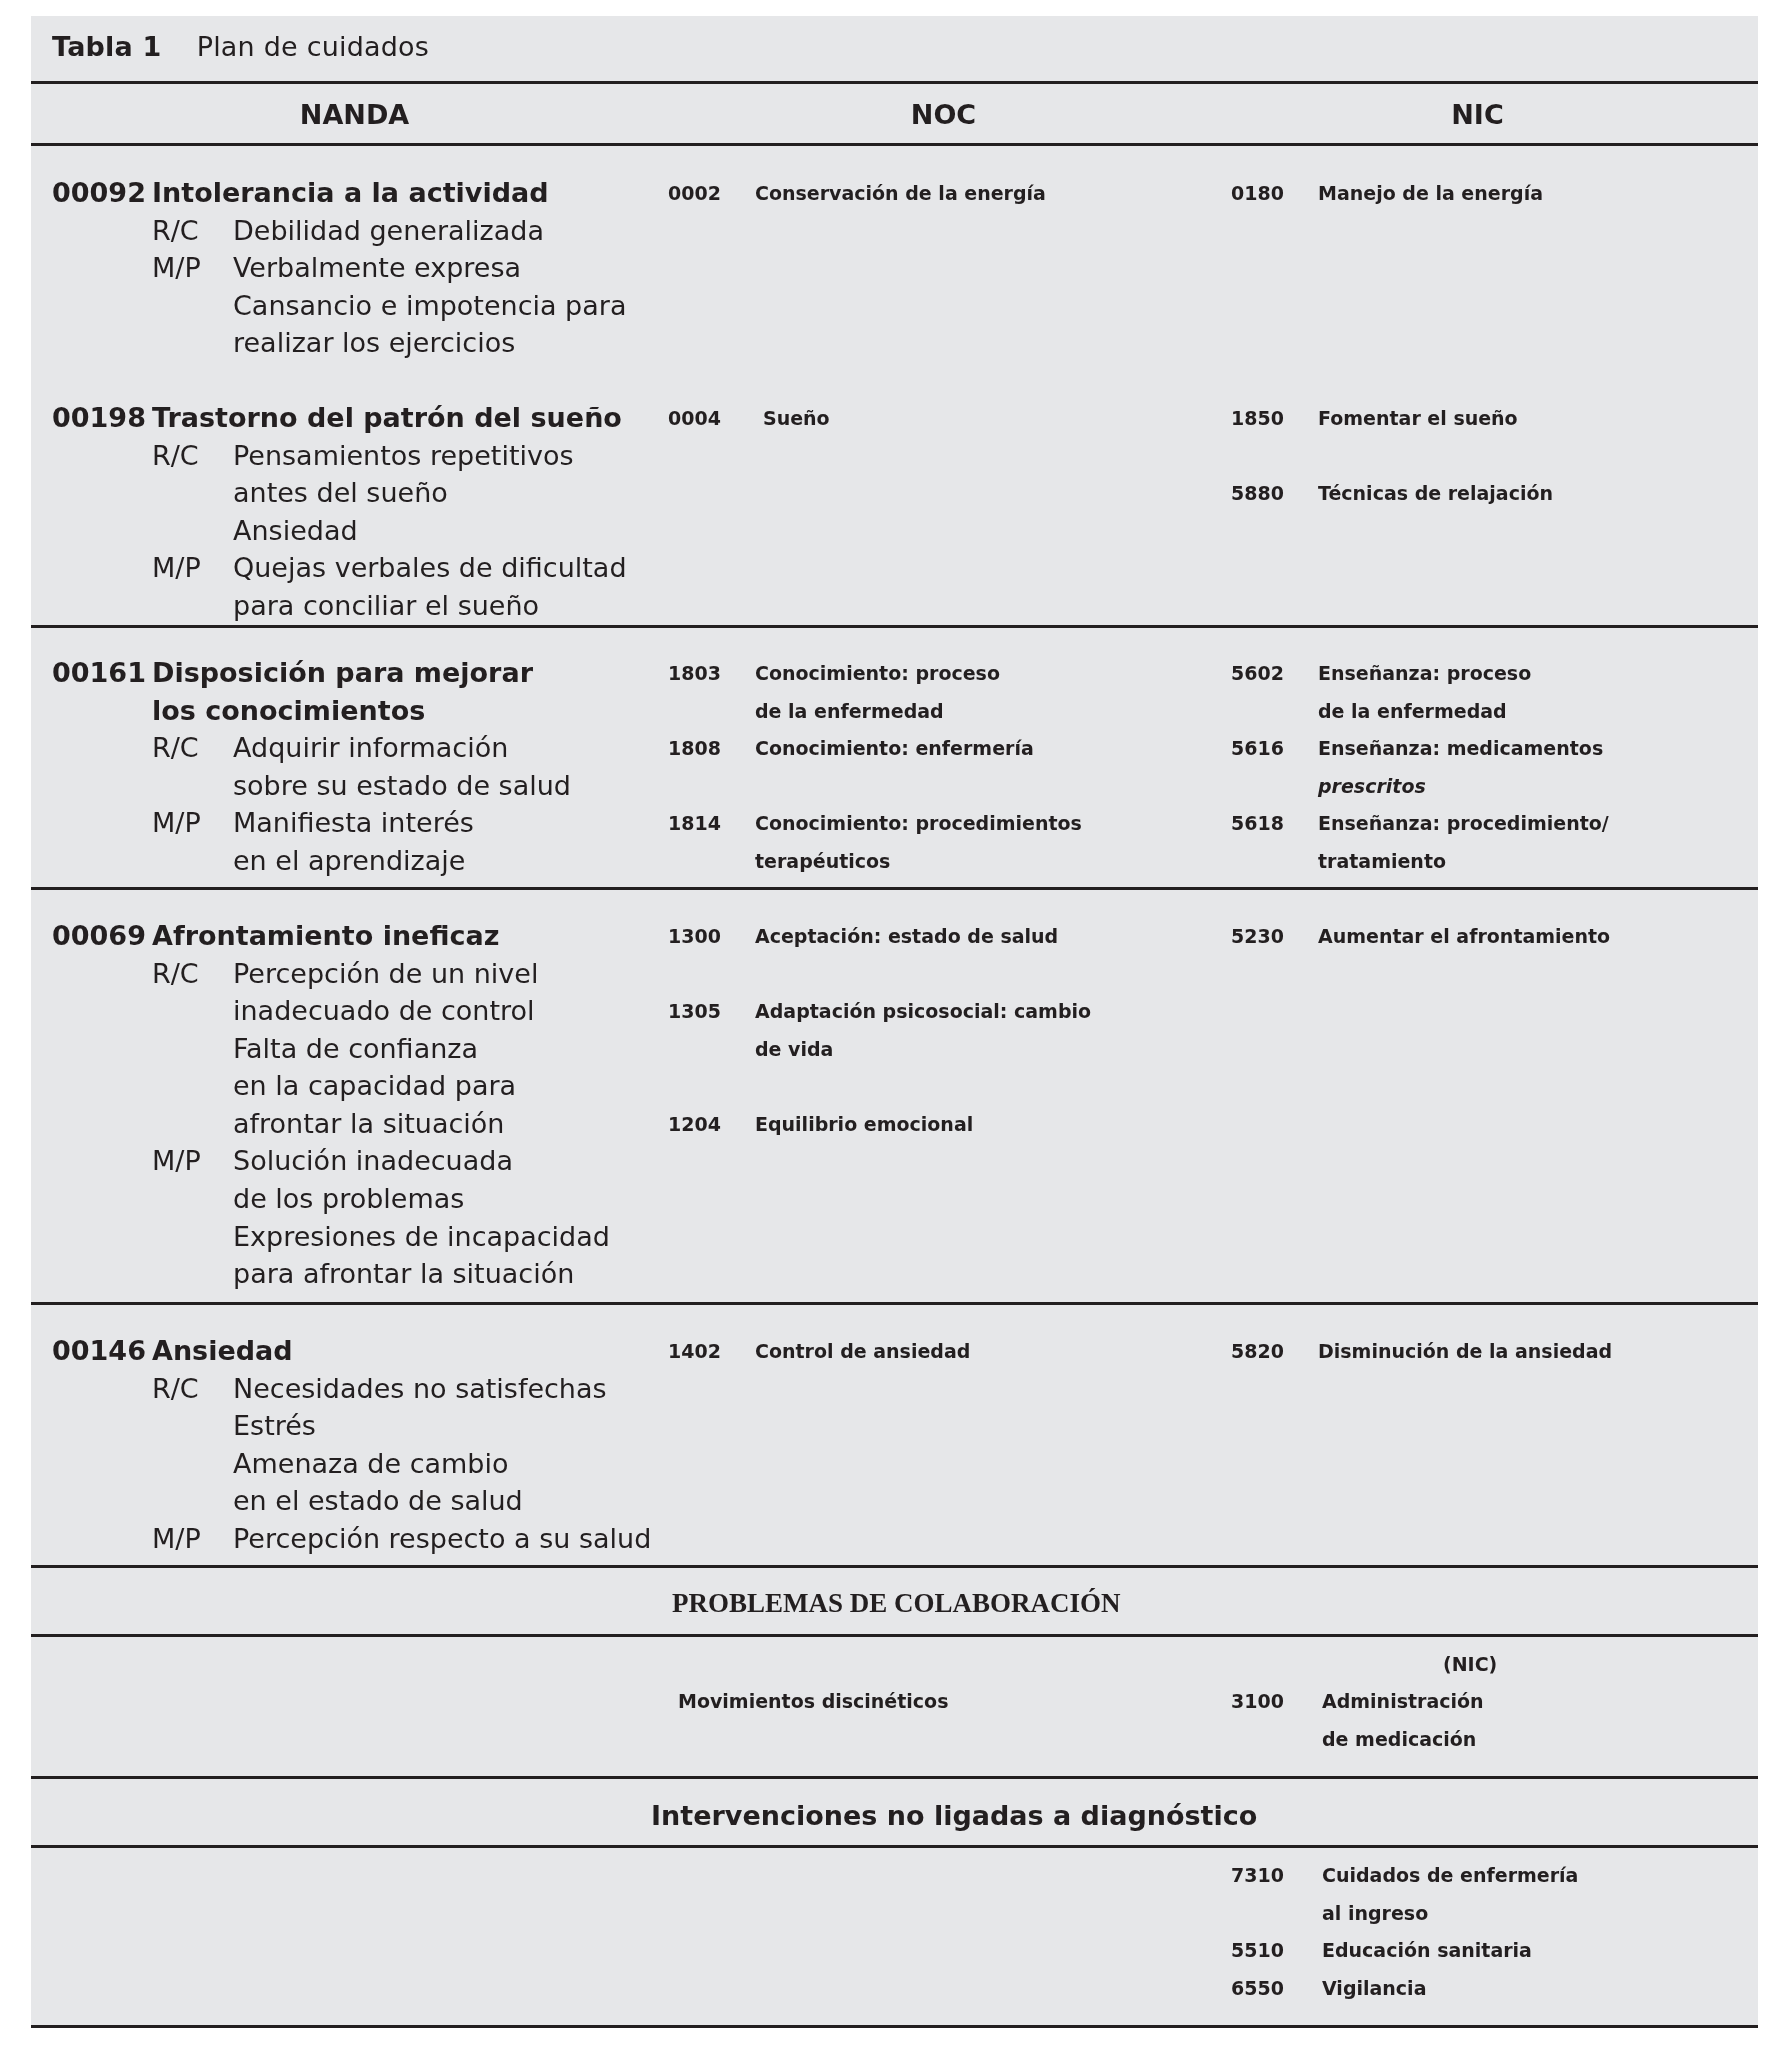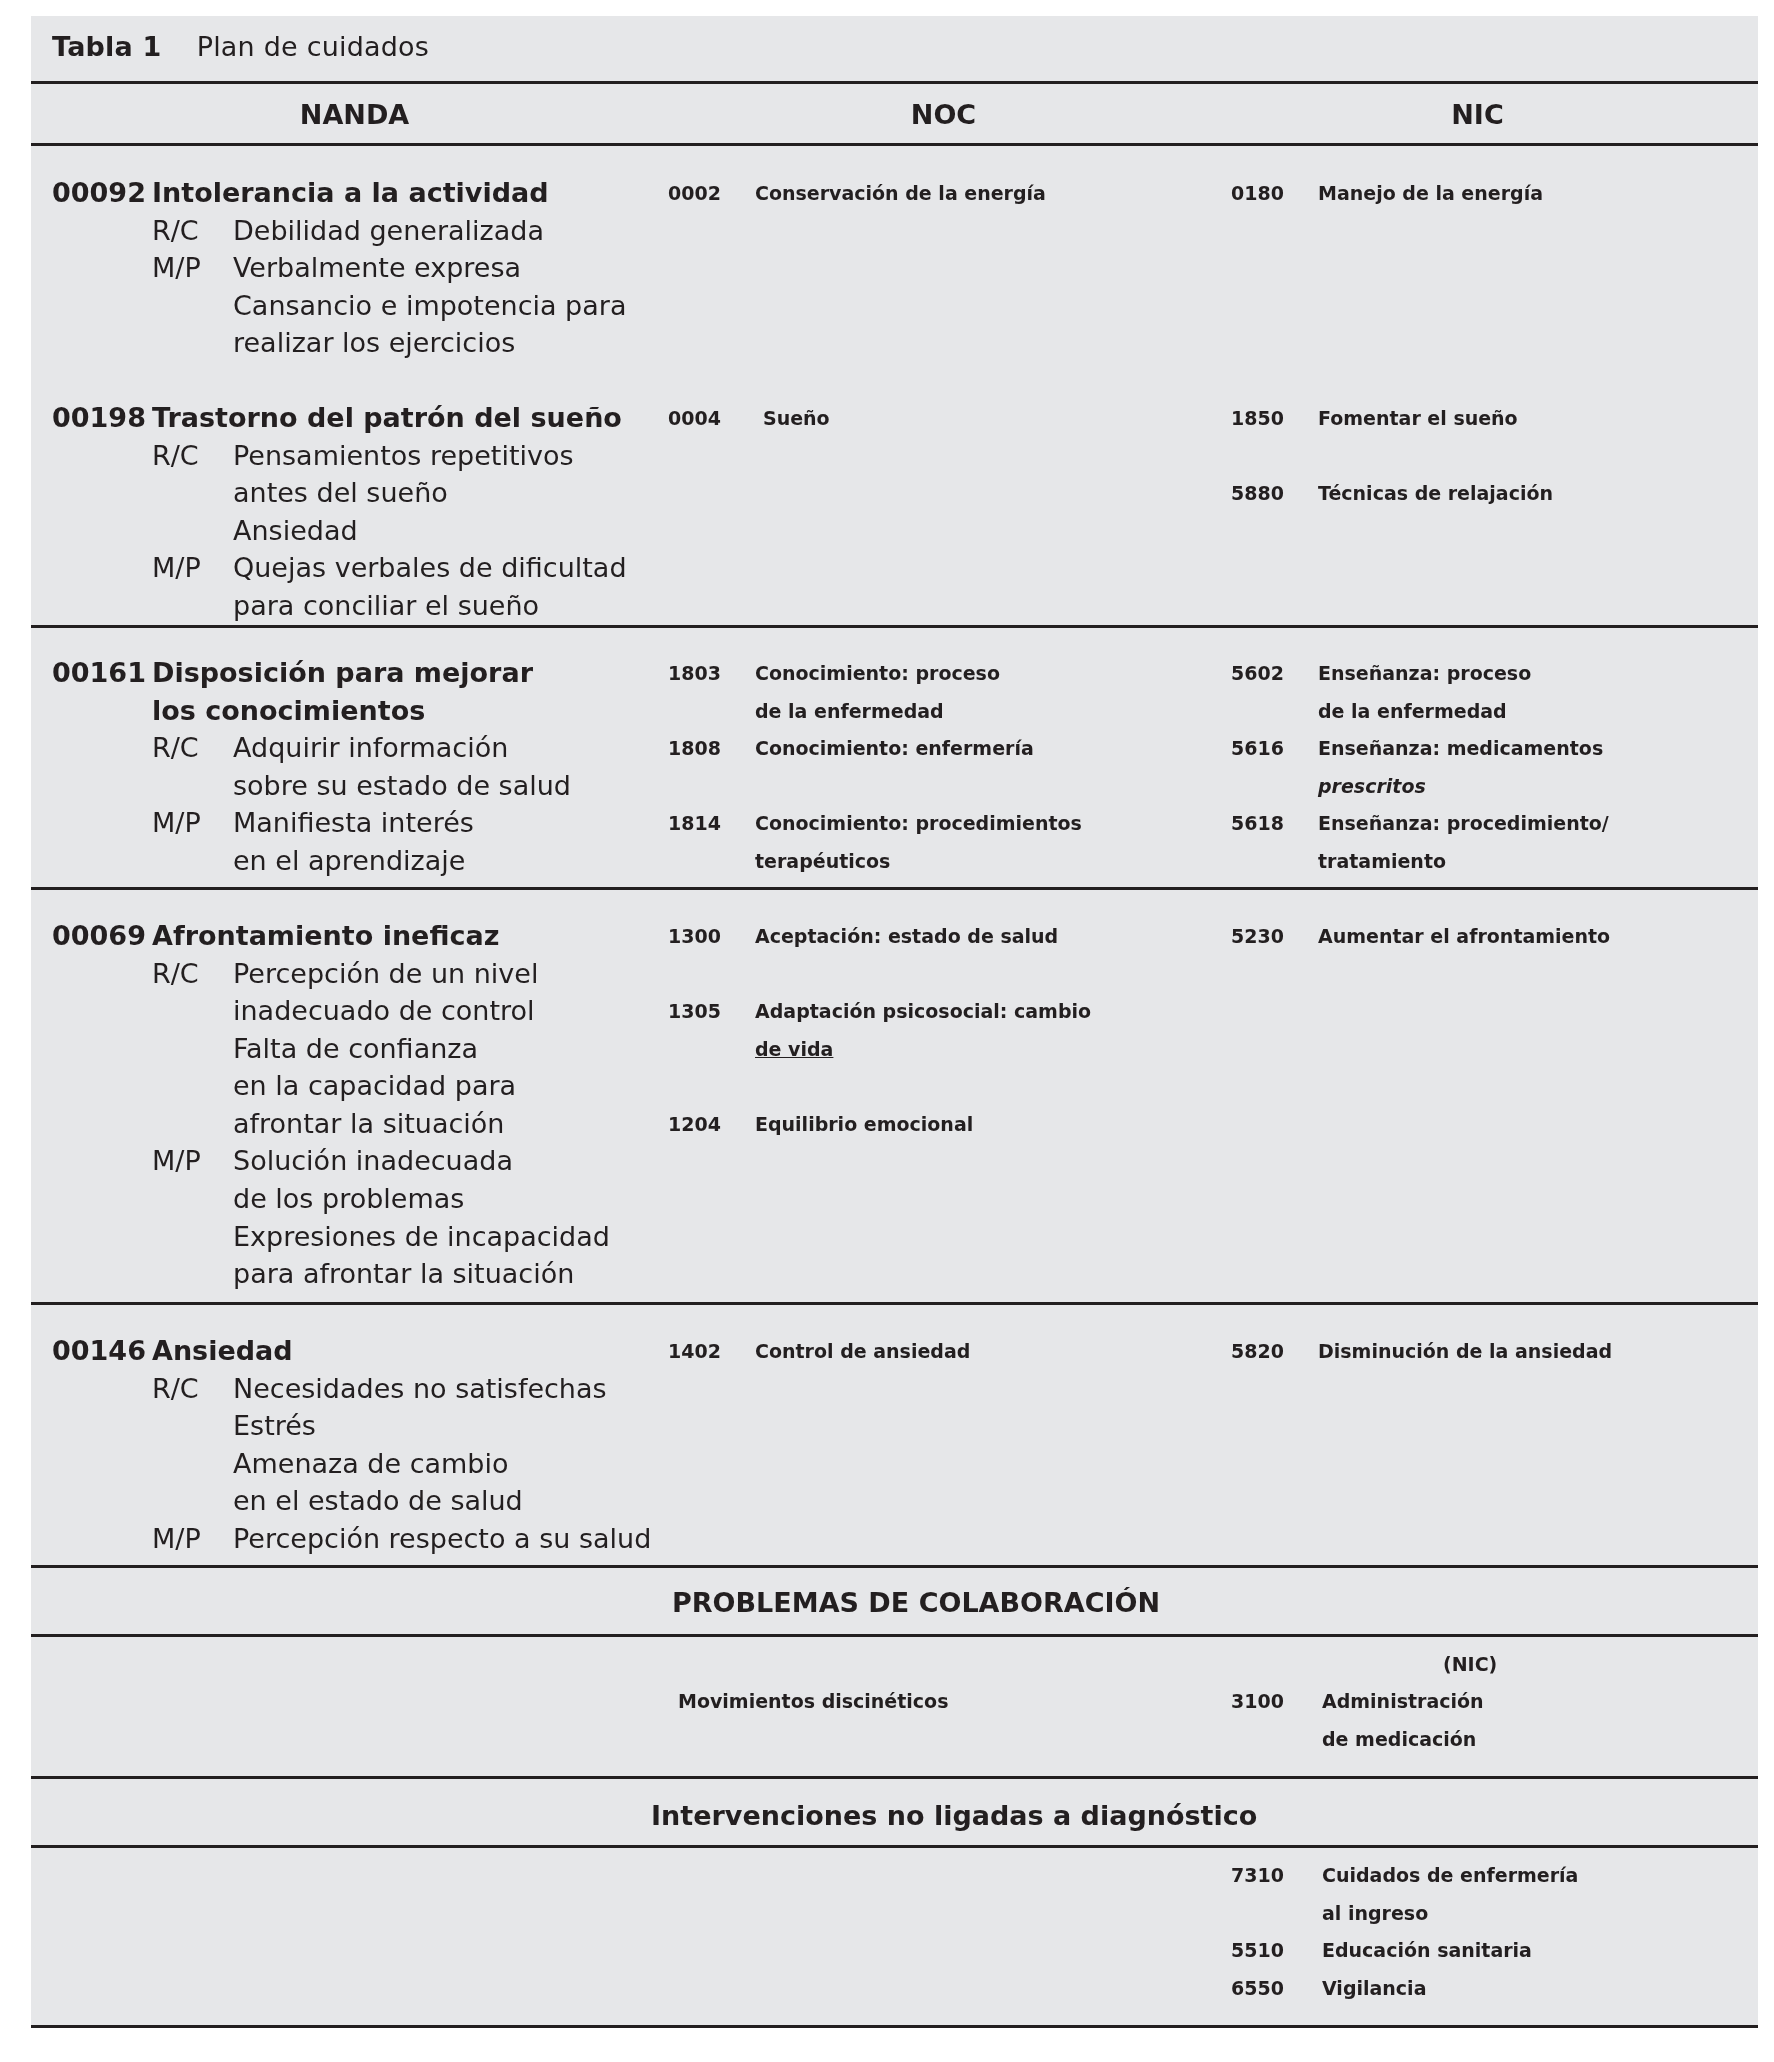--- a/index.html
+++ b/index.html
@@ -181,21 +181,21 @@
         <span class="txt">para afrontar la situación</span>
       </div>
     </div>
     <div class="item" style="left: 668px; top: 917px;">
       <span class="code">1300</span>
       <span class="txt" style="top: 0px;">Aceptación: estado de salud</span>
     </div>
     <div class="item" style="left: 668px; top: 992px;">
       <span class="code">1305</span>
       <span class="txt" style="top: 0px;">Adaptación psicosocial: cambio</span>
-      <span class="txt" style="top: 38px; text-decoration: underline;">de vida</span>
+      <span class="txt" style="top: 38px;">de vida</span>
     </div>
     <div class="item" style="left: 668px; top: 1105px;">
       <span class="code">1204</span>
       <span class="txt" style="top: 0px;">Equilibrio emocional</span>
     </div>
     <div class="item" style="left: 1231px; top: 917px;">
       <span class="code">5230</span>
       <span class="txt" style="top: 0px;">Aumentar el afrontamiento</span>
     </div>
     <div class="hr" style="top: 1302px;"></div>
@@ -222,21 +222,21 @@
     </div>
     <div class="item" style="left: 668px; top: 1332px;">
       <span class="code">1402</span>
       <span class="txt" style="top: 0px;">Control de ansiedad</span>
     </div>
     <div class="item" style="left: 1231px; top: 1332px;">
       <span class="code">5820</span>
       <span class="txt" style="top: 0px;">Disminución de la ansiedad</span>
     </div>
     <div class="hr" style="top: 1565px;"></div>
-    <div class="hdr" style="left: 31px; width: 1731px; top: 1584px; text-align: left; padding-left: 641px; box-sizing: border-box;">PROBLEMAS DE COLABORACIÓN</div>
+    <div class="hdr" style="left: 31px; width: 1731px; top: 1584px; text-align: left; padding-left: 641px; box-sizing: border-box; font-family: Liberation Serif, serif;">PROBLEMAS DE COLABORACIÓN</div>
     <div class="hr" style="top: 1634px;"></div>
     <div class="item" style="left: 1443px; top: 1645px;">(NIC)</div>
     <div class="item" style="left: 678px; top: 1682px;">Movimientos discinéticos</div>
     <div class="item" style="left: 1231px; top: 1682px;">
       <span class="code">3100</span>
       <span class="txt" style="top: 0px; left: 91px;">Administración</span>
       <span class="txt" style="top: 38px; left: 91px;">de medicación</span>
     </div>
     <div class="hr" style="top: 1776px;"></div>
     <div class="hdr" style="left: 31px; width: 1727px; top: 1797px; text-align: left; padding-left: 588px; box-sizing: border-box; margin-left: 32px;">Intervenciones no ligadas a diagnóstico</div>

